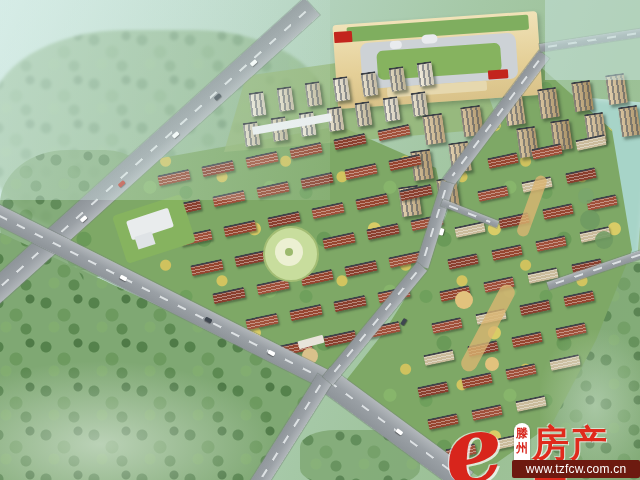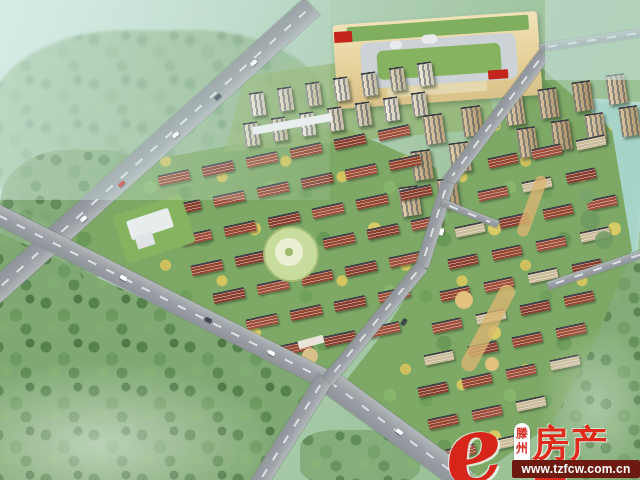--- a/index.html
+++ b/index.html
@@ -42,21 +42,21 @@
   #wm-e{left:444px;top:396px;font:italic 700 92px "DejaVu Serif",serif;color:#d8251c;
     transform:rotate(-8deg);text-shadow:2px 2px 0 rgba(255,255,255,.75),-1px -1px 0 rgba(255,255,255,.6);}
   #wm-pill{left:514px;top:423px;width:16px;height:46px;background:#fff;border-radius:8px;
     box-shadow:0 1px 2px rgba(0,0,0,.3);}
   #wm-pill span{position:absolute;left:0;top:3px;width:16px;color:#d8251c;font-weight:700;font-size:12px;
     line-height:1.25;text-align:center;word-break:break-all;font-family:"DejaVu Sans",sans-serif;}
   #wm-name{left:532px;top:419px;font-size:37px;font-weight:700;color:#e02a1c;letter-spacing:1px;
     font-family:"DejaVu Sans",sans-serif;
     text-shadow:1px 1px 0 rgba(255,255,255,.7),-1px -1px 0 rgba(255,255,255,.55);}
   #wm-bar{left:512px;top:460px;width:128px;height:18px;background:#6d1a10;border-radius:2px;
-    color:#fff;font-weight:700;font-size:12px;line-height:18px;text-align:center;letter-spacing:.2px;}
+    color:#fff;font-weight:400;font-size:12px;line-height:18px;text-align:center;letter-spacing:.2px;}
   .mistz{z-index:40;pointer-events:none;}
 </style>
 </head>
 <body>
 
 <div id="stage">
 
   <div class="trees soft" style="left:-10px;top:30px;width:340px;height:210px;"></div>
   <div class="trees soft2" style="left:0;top:150px;width:150px;height:120px;border-radius:45% 30% 40% 35%;"></div>
   <div class="trees" style="left:-10px;top:205px;width:355px;height:290px;clip-path:polygon(0 8%,96% 62%,74% 100%,0 100%);"></div>

